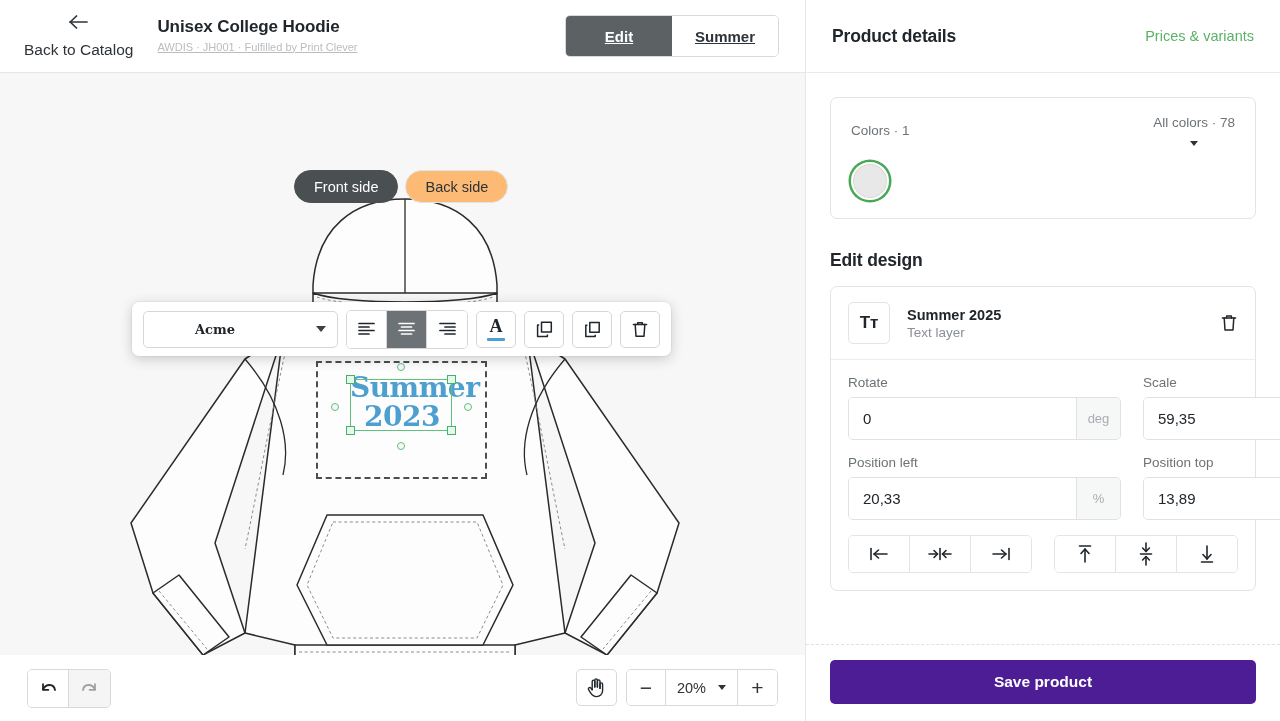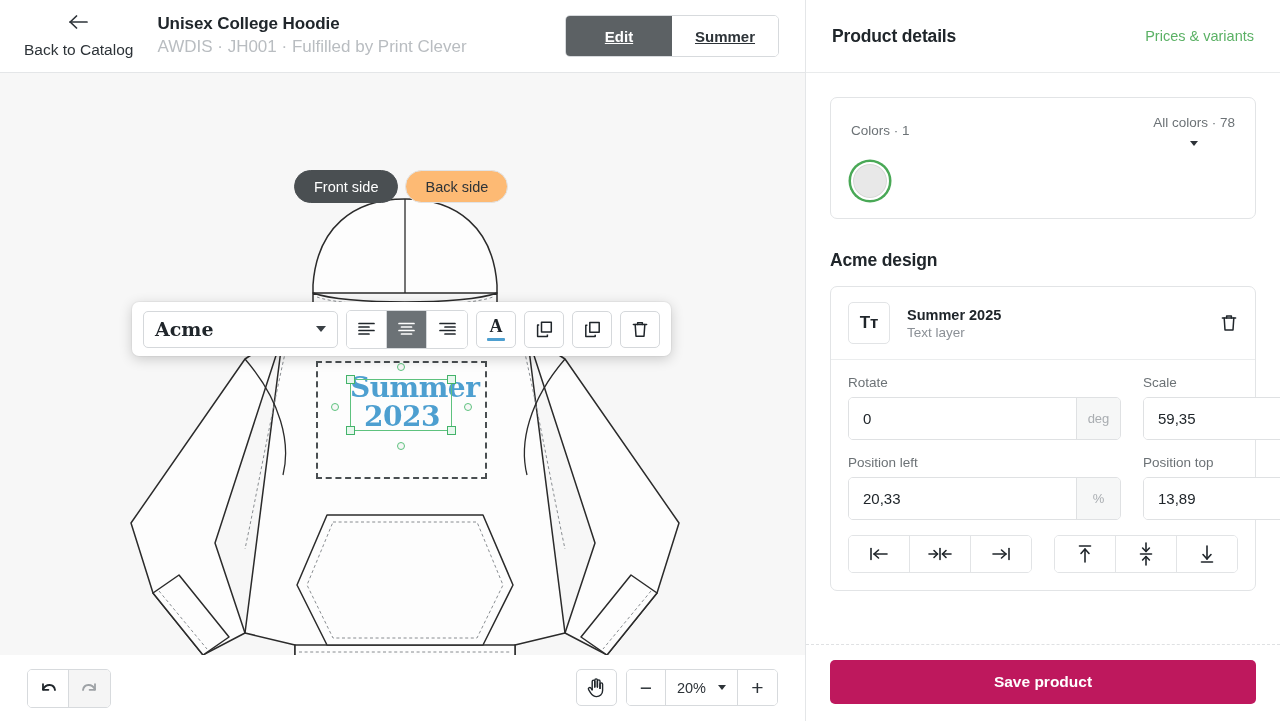--- a/index.html
+++ b/index.html
@@ -36,21 +36,21 @@
     margin-right: 24px;
     flex-direction: column;
   }
   .back-arrow { width: 20px; height: 16px; flex: none; }
   #title-block { flex: 1; padding-bottom: 2px; }
   .prod-title {
     font-size: 17px; font-weight: bold; color: #20262b;
     letter-spacing: -0.1px; line-height: 1.25;
   }
   .prod-sub {
-    font-size: 17px; color: #b9bdc1; margin-top: 3px; line-height: 1.2;
+    font-size: 11px; color: #b9bdc1; margin-top: 3px; line-height: 1.2; text-decoration: underline;
   }
   .seg {
     display: flex; border: 1px solid #d7dadd; border-radius: 5px;
     overflow: hidden; height: 42px; background: #fff;
   }
   .seg-btn {
     width: 106px; display: flex; align-items: center; justify-content: center;
     font-size: 15px; font-weight: bold; cursor: pointer;
     background: #fff; color: #2d3338; text-decoration: underline;
   }
@@ -105,22 +105,22 @@
     background: #ffffff; border-radius: 7px;
     box-shadow: 0 3px 13px rgba(0,0,0,.19), 0 0 0 1px rgba(0,0,0,.035);
     height: 54px; display: flex; align-items: center; gap: 8px;
     padding: 0 11px;
   }
   .font-select {
     width: 195px; height: 37px; border: 1px solid #d5d8db; border-radius: 5px;
     display: flex; align-items: center; padding: 0 11px; cursor: pointer;
     background: #fff;
   }
-  .font-select .fname { flex: 1; font-size: 19px; color: #20262b; font-weight: bold;
-    font-family: "DejaVu Serif", serif; }
+  .font-select .fname { flex: 1; font-size: 13px; color: #20262b; font-weight: bold;
+    font-family: "DejaVu Serif", serif; margin-left: 40px; }
   .caret { width: 0; height: 0; border-left: 5px solid transparent;
     border-right: 5px solid transparent; border-top: 6px solid #3a4045; }
   .tb-group { display: flex; border: 1px solid #d5d8db; border-radius: 5px; overflow: hidden; }
   .tb-btn {
     width: 40px; height: 37px; display: flex; align-items: center; justify-content: center;
     cursor: pointer; background: #fff; border-right: 1px solid #d5d8db;
   }
   .tb-group .tb-btn:last-child { border-right: none; }
   .tb-btn.active { background: #6c7276; }
   .tb-single {
@@ -206,21 +206,21 @@
   }
   .align-group { display: flex; border: 1px solid #e2e4e6; border-radius: 5px; overflow: hidden; height: 38px; }
   .align-btn {
     flex: 1; display: flex; align-items: center; justify-content: center;
     background: #fff; cursor: pointer; border-right: 1px solid #e2e4e6;
   }
   .align-group .align-btn:last-child { border-right: none; }
   .field-spacer { margin-top: 15px; }
   #right-foot { padding: 15px 24px 17px 24px; border-top: 1px dashed #dfe1e3; }
   #save-btn {
-    width: 100%; height: 44px; background: #be185d; color: #fff;
+    width: 100%; height: 44px; background: #4c1d95; color: #fff;
     border: none; border-radius: 5px; font-size: 15.5px; font-weight: bold;
     cursor: pointer; font-family: "Liberation Sans", sans-serif;
   }
 </style>
 </head>
 <body>
 
 <div id="app">
 
   <div id="left">
@@ -445,21 +445,21 @@
         <div class="card-row">
           <span class="muted" style="flex:1">Colors · 1</span>
           <span class="allcolors">
             <span class="muted">All colors · 78</span>
             <span class="caret-sm"></span>
           </span>
         </div>
         <div class="swatch"></div>
       </div>
 
-      <div class="section-h">Acme design</div>
+      <div class="section-h">Edit design</div>
 
       <div class="card">
         <div class="layer-row">
           <div class="layer-thumb">
             <span>Tт</span>
           </div>
           <div class="layer-meta">
             <div class="layer-name">Summer 2025</div>
             <div class="layer-type">Text layer</div>
           </div>

